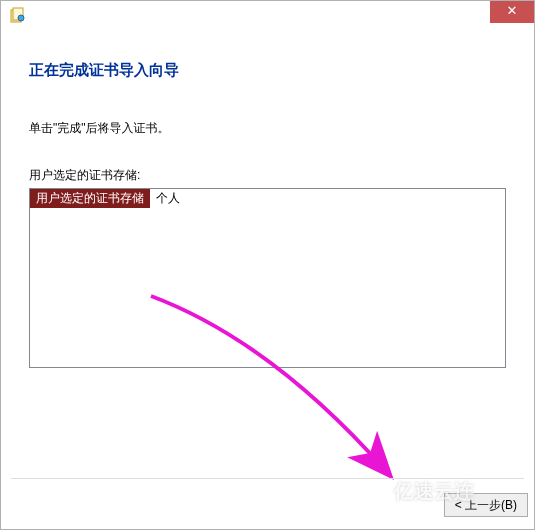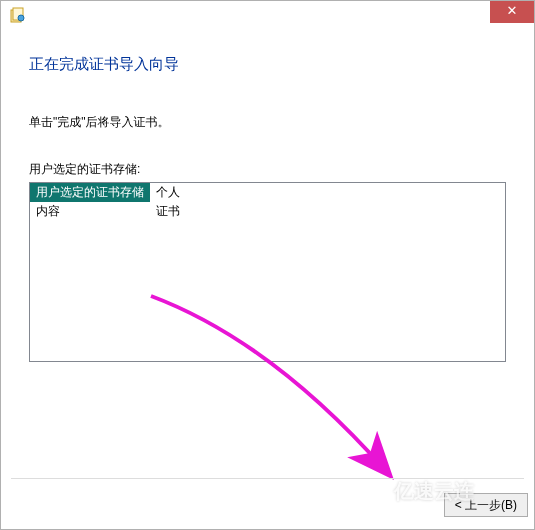--- a/index.html
+++ b/index.html
@@ -43,22 +43,22 @@
     line-height: 20px;
     font-size: 13px;
     cursor: pointer;
   }
   .content {
     padding: 20px 28px 10px 28px;
   }
   .heading {
     color: #003399;
     font-size: 15px;
-    font-weight: normal;
-    margin: 6px 0 40px 0;
+    font-weight: bold;
+    margin: 12px 0 40px 0;
   }
   .instr {
     margin-bottom: 30px;
   }
   .settings-label {
     margin-bottom: 4px;
   }
   .settings-box {
     border: 1px solid #828790;
     width: 100%;
@@ -69,21 +69,21 @@
   .settings-box table {
     border-collapse: collapse;
     width: auto;
   }
   .settings-box td {
     padding: 1px 6px 1px 6px;
     white-space: nowrap;
     vertical-align: top;
   }
   .sel {
-    background: #0f766e;
+    background: #7f1d1d;
     color: #fff;
   }
   svg.arrow {
     position: absolute;
     left: 130px;
     top: 280px;
     pointer-events: none;
   }
   .button-bar {
     position: absolute;
@@ -147,24 +147,20 @@
     <div class="heading">正在完成证书导入向导</div>
     <div class="instr">单击"完成"后将导入证书。</div>
     <div class="settings-label">用户选定的证书存储:</div>
     <div class="settings-box">
       <table>
         <tbody id="settings-rows">
             <tr>
               <td class="sel">用户选定的证书存储</td>
               <td>个人</td>
             </tr>
-            <tr>
-              <td>内容</td>
-              <td>证书</td>
-            </tr>
           </tbody>
       </table>
     </div>
   </div>
 
   <svg class="arrow" width="300" height="210">
     <defs>
       <marker id="ah" markerWidth="14" markerHeight="14" refX="9" refY="5" orient="auto">
         <path d="M0,0 L12,5 L0,10 L3,5 Z" fill="#e815d4"></path>
       </marker>

